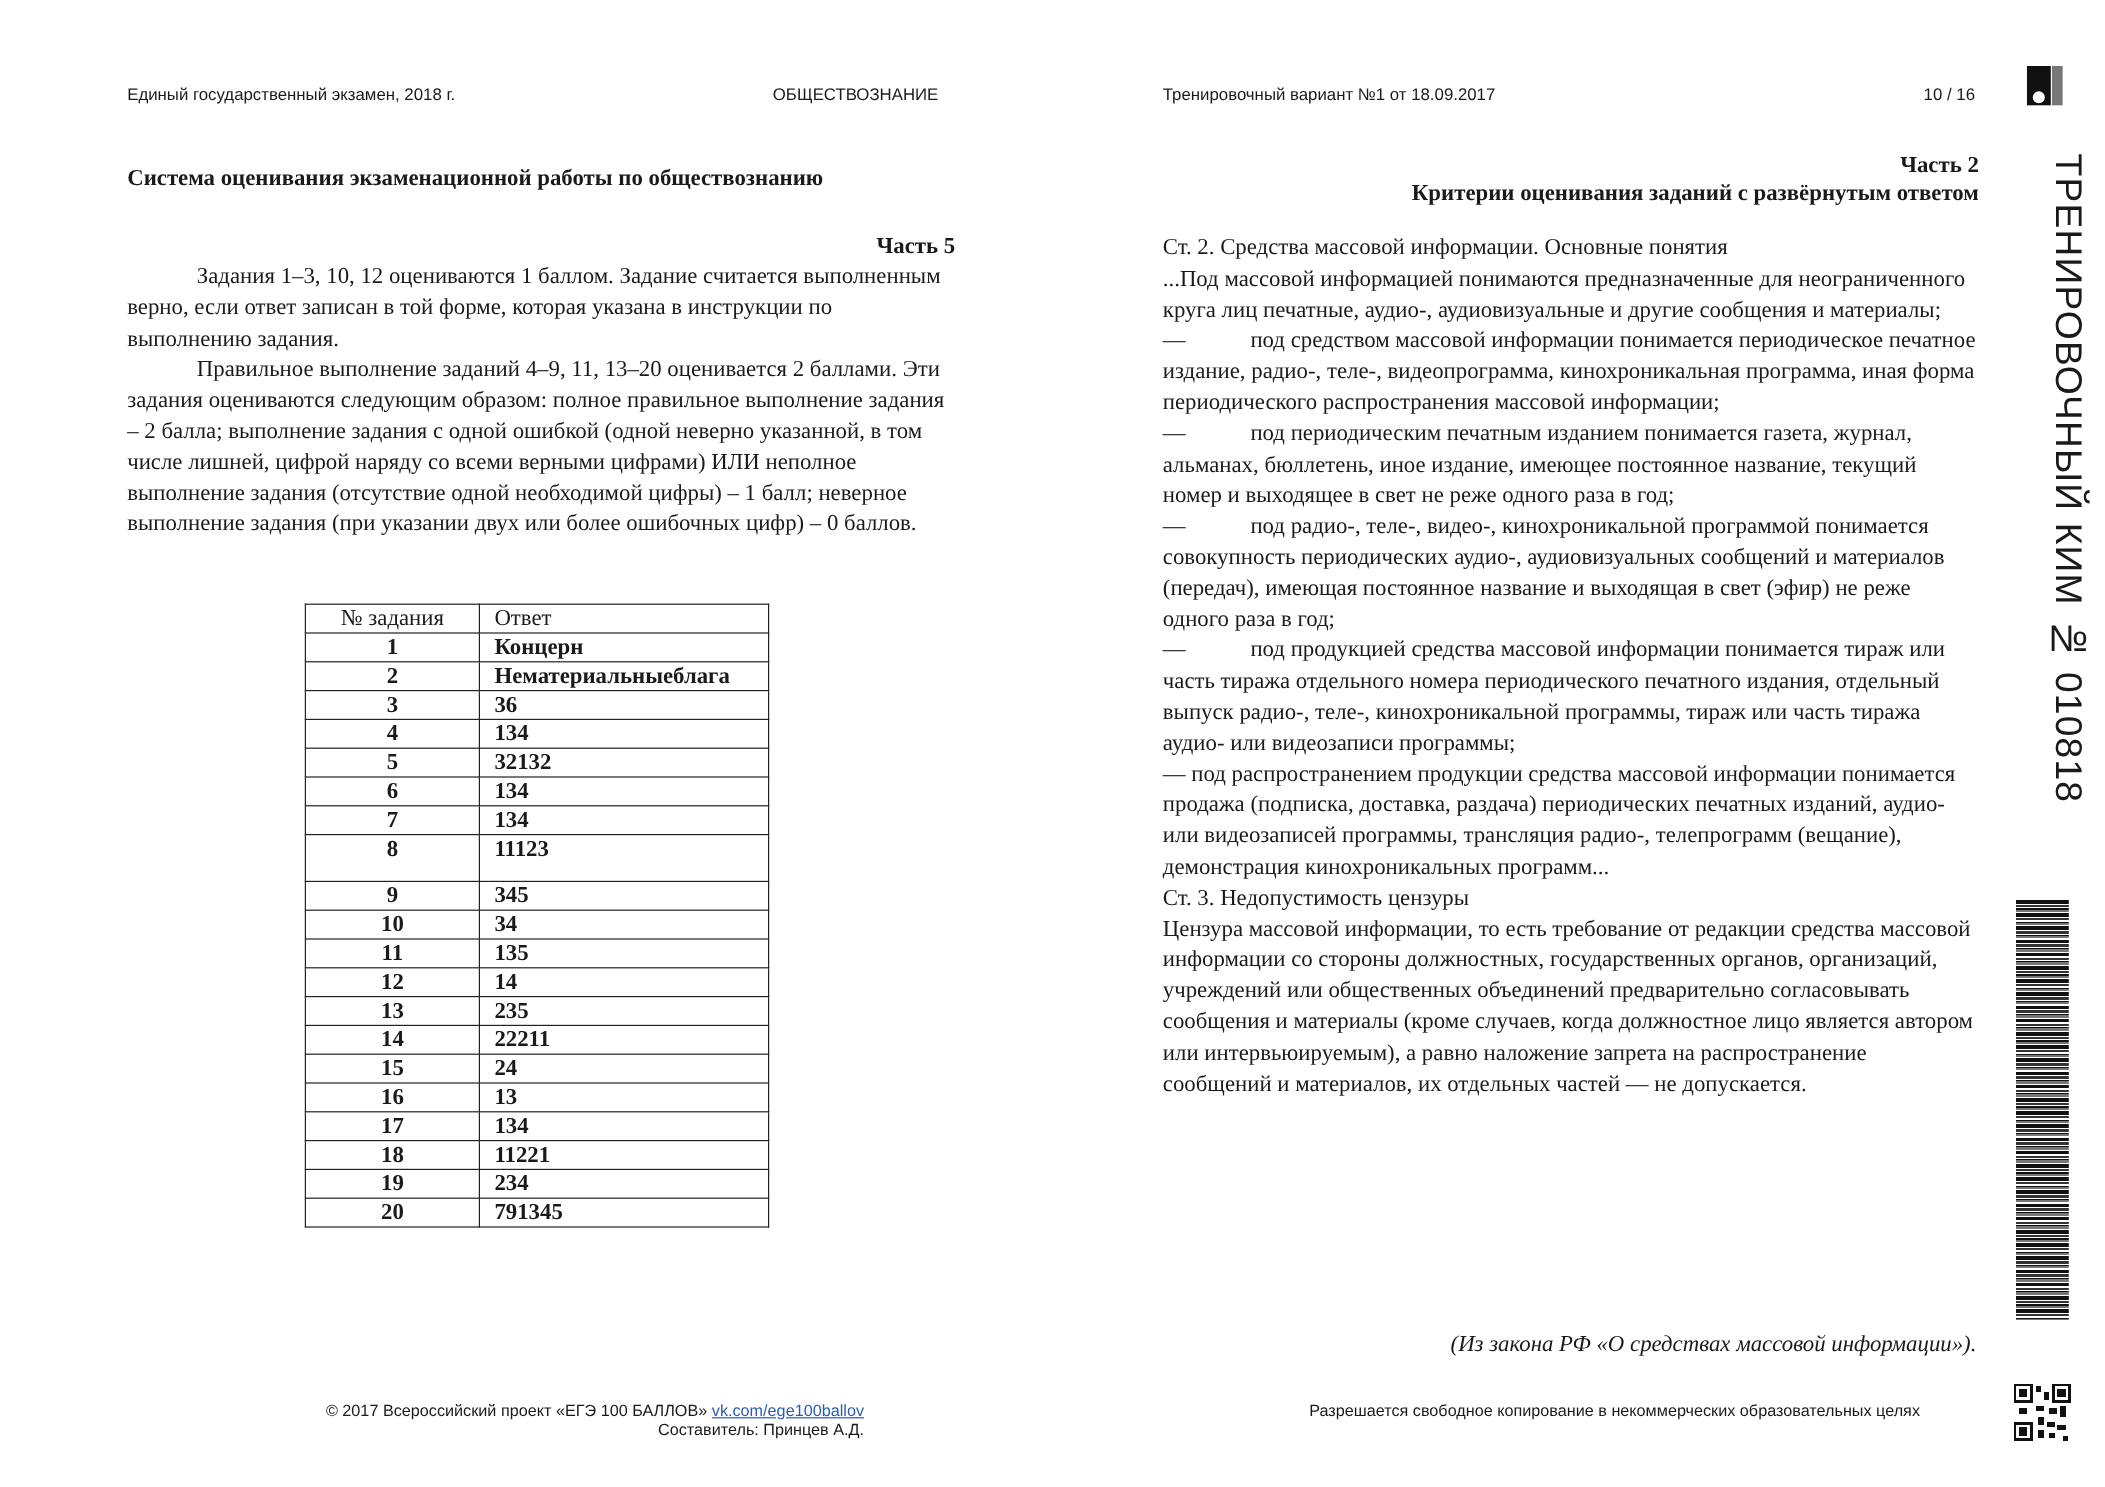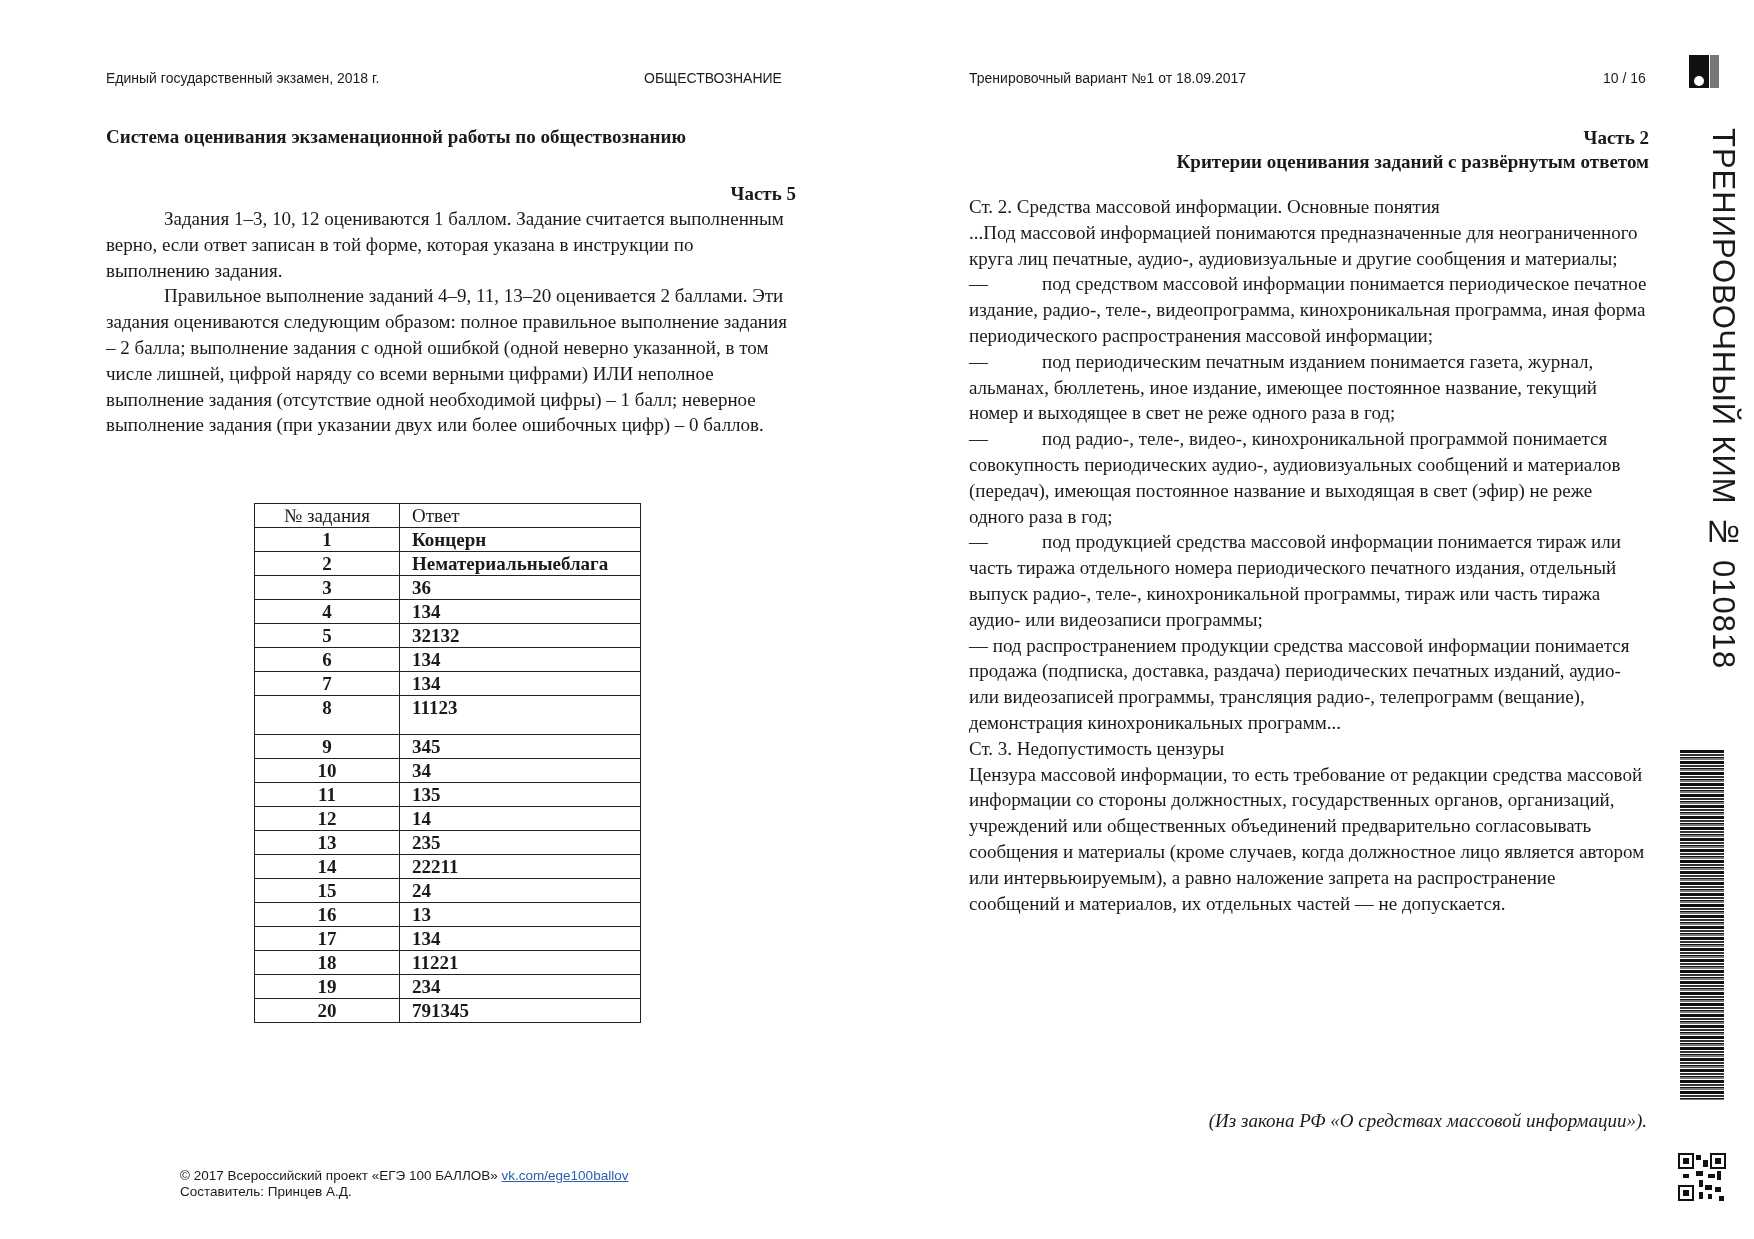--- a/index.html
+++ b/index.html
@@ -12,21 +12,21 @@
 
     .hdr { position: absolute; top: 70px; font-size: 14px; }
     #hdr-left { left: 106px; }
     #hdr-center { left: 644px; }
     #hdr-right { left: 969px; }
     #hdr-page { left: 1603px; }
 
     .col-left { position: absolute; left: 106px; top: 126px; width: 690px; }
     .col-right { position: absolute; left: 969px; top: 126px; width: 680px; }
 
-    .title-main { font-weight: bold; font-size: 19px; margin: 0 0 34px 0; }
+    .title-main { font-weight: bold; font-size: 19px; margin: 12px 0 34px 0; }
     .part-title { font-weight: bold; font-size: 19px; text-align: right; margin: 0; line-height: 24px; }
     .para { font-size: 19px; line-height: 25.8px; margin: 0; }
     .indent { text-indent: 58px; }
 
     table.answers {
       position: absolute; left: 254px; top: 503px;
       border-collapse: collapse; font-size: 19px;
     }
     table.answers td {
       border: 1.5px solid #222; padding: 0 12px; height: 23px; line-height: 23px;
@@ -34,21 +34,21 @@
     table.answers td.num { width: 120px; text-align: center; font-weight: bold; }
     table.answers td.ans { width: 216px; font-weight: bold; }
     table.answers tr.head td { font-weight: normal; }
     table.answers tr.tall td { height: 38px; vertical-align: top; }
 
     .right-block .para { line-height: 25.8px; }
     .dash { display: inline-block; width: 73px; }
 
     .source { position: absolute; left: 969px; top: 1110px; width: 678px; text-align: right; font-style: italic; font-size: 19px; }
 
-    .footer { position: absolute; font-size: 13.5px; text-align: left; line-height: 16px; }
+    .footer { position: absolute; font-size: 13.5px; text-align: right; line-height: 16px; }
     #footer-left { left: 180px; top: 1168px; width: 540px; }
     #footer-right { left: 1000px; top: 1168px; width: 600px; }
     .link { color: #2a5db0; text-decoration: underline; }
 
     .side-text {
       position: absolute; left: 1705px; top: 128px;
       writing-mode: vertical-rl; font-size: 31px; letter-spacing: 1px;
     }
     .logo { position: absolute; left: 1689px; top: 55px; width: 30px; height: 33px; }
     .barcode {
@@ -183,20 +183,21 @@
 
 <div id="footer-left" class="footer sans">
   <div>
     <span>© 2017 Всероссийский проект «ЕГЭ 100 БАЛЛОВ»</span>
     <span class="link">vk.com/ege100ballov</span>
   </div>
   <div>Составитель: Принцев А.Д.</div>
 </div>
 
 <div id="footer-right" class="footer sans">
+  <div>Разрешается свободное копирование в некоммерческих образовательных целях</div>
 </div>
 
 <svg class="logo" viewBox="0 0 30 33">
   <rect x="0" y="0" width="20" height="33" fill="#111"></rect>
   <rect x="21" y="0" width="9" height="33" fill="#777"></rect>
   <circle cx="10" cy="26" r="5" fill="#fff"></circle>
 </svg>
 
 <div class="side-text sans">ТРЕНИРОВОЧНЫЙ КИМ № 010818</div>
 

